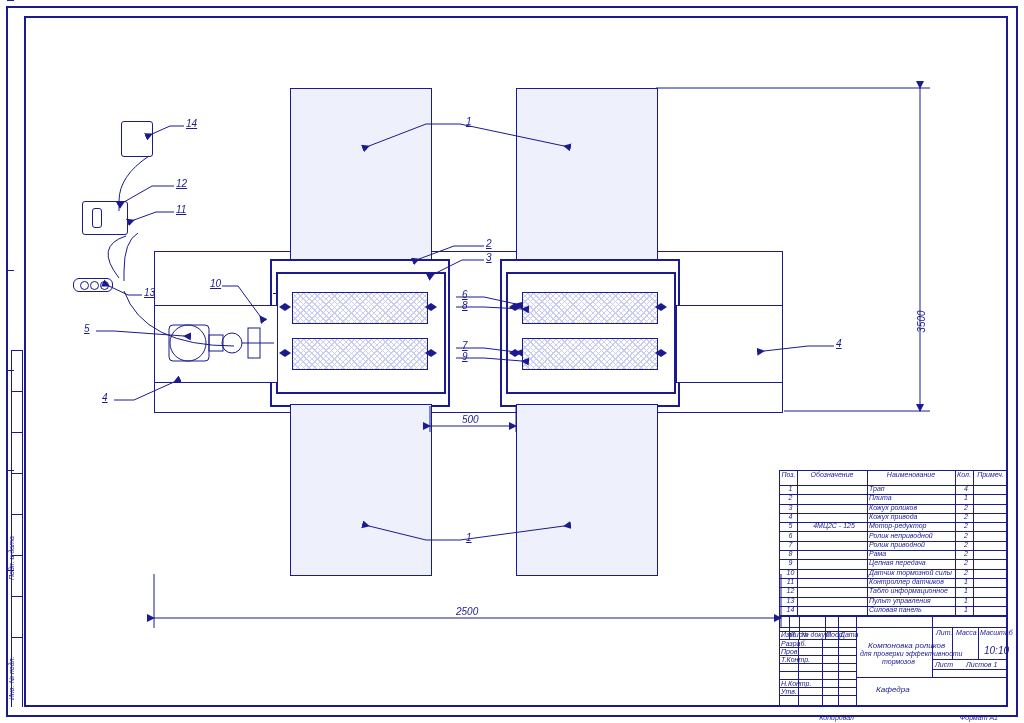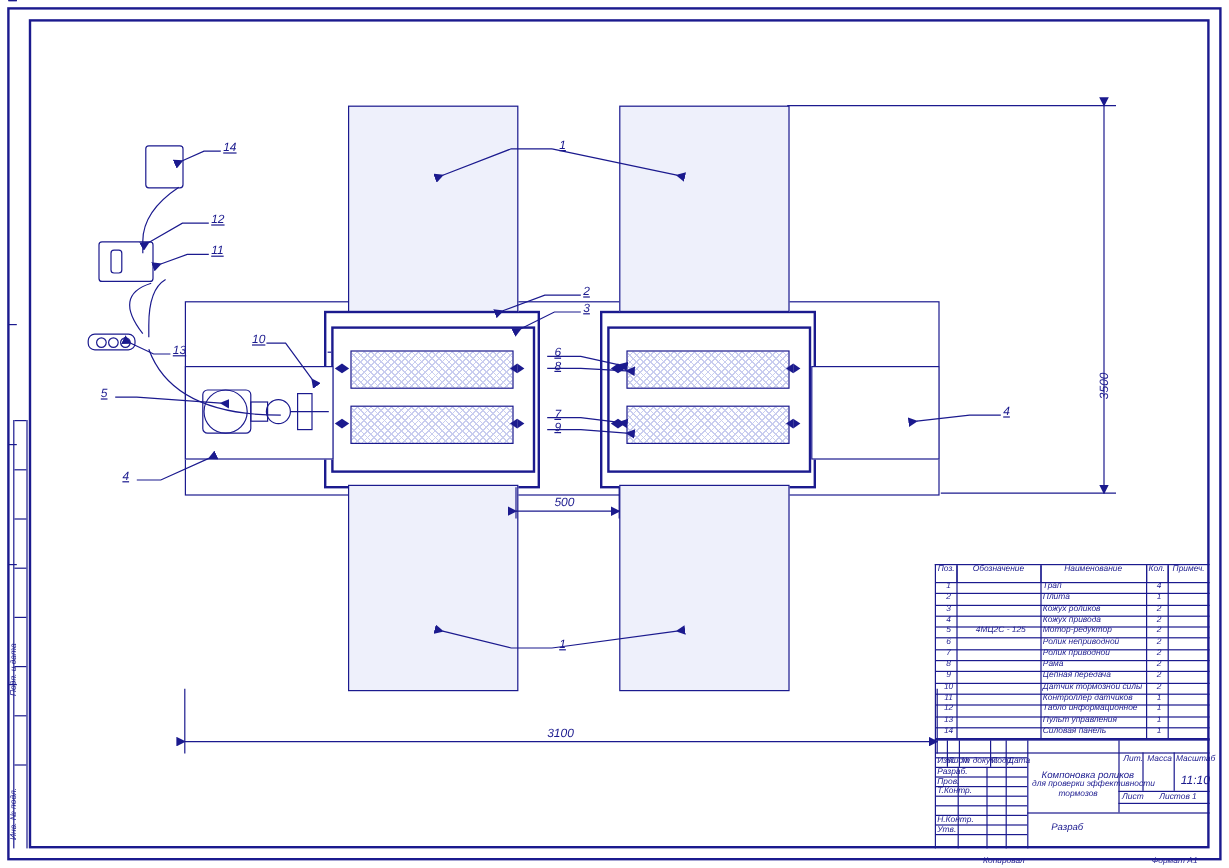--- a/index.html
+++ b/index.html
@@ -202,21 +202,21 @@
 
          <line x1="406" y1="390" x2="406" y2="416"></line>
           <line x1="492" y1="390" x2="492" y2="416"></line>
          <line x1="406" y1="410" x2="492" y2="410" marker-start="url(#a2)" marker-end="url(#a2)"></line>
 
          <line x1="632" y1="72" x2="906" y2="72"></line>
           <line x1="760" y1="395" x2="906" y2="395"></line>
          <line x1="896" y1="72" x2="896" y2="395" marker-start="url(#a2)" marker-end="url(#a2)"></line>
        </g>
      </svg>
-     <span class="dim" style="position:absolute;left:432px;top:590px">3100</span>
+     <span class="dim" style="position:absolute;left:432px;top:590px">2500</span>
      <span class="dim" style="position:absolute;left:438px;top:398px">500</span>
      <span class="dim" style="position:absolute;left:886px;top:300px;transform:rotate(-90deg)">3500</span>
   </div>
 
   <div class="parts">
      <div class="hdr">
        <div class="col" style="left:0;width:17px">Поз.</div>
        <div class="col" style="left:17px;width:70px">Обозначение</div>
        <div class="col" style="left:87px;width:88px">Наименование</div>
        <div class="col" style="left:175px;width:18px">Кол.</div>
@@ -353,21 +353,21 @@
      <span class="t" style="left:1px;top:63px">Н.Контр.</span>
      <span class="t" style="left:1px;top:71px">Утв.</span>
 
      <span class="t" style="left:88px;top:24px;font-size:8px">Компоновка роликов</span>
      <span class="t" style="left:80px;top:33px;font-size:7px">для проверки эффективности</span>
      <span class="t" style="left:102px;top:41px;font-size:7px">тормозов</span>
 
      <span class="t" style="left:156px;top:12px">Лит.</span>
      <span class="t" style="left:176px;top:12px">Масса</span>
      <span class="t" style="left:200px;top:12px">Масштаб</span>
-     <span class="t" style="left:204px;top:28px;font-size:10px">11:10</span>
+     <span class="t" style="left:204px;top:28px;font-size:10px">10:10</span>
      <span class="t" style="left:155px;top:44px">Лист</span>
      <span class="t" style="left:186px;top:44px">Листов   1</span>
-     <span class="t" style="left:96px;top:68px;font-size:8px">Разраб</span>
+     <span class="t" style="left:96px;top:68px;font-size:8px">Кафедра</span>
   </div>
   <span class="txt" style="right:26px;bottom:2px;font-size:7px">Формат    А1</span>
   <span class="txt" style="right:170px;bottom:2px;font-size:7px">Копировал</span>
 
 </div>
 
 </body></html>

